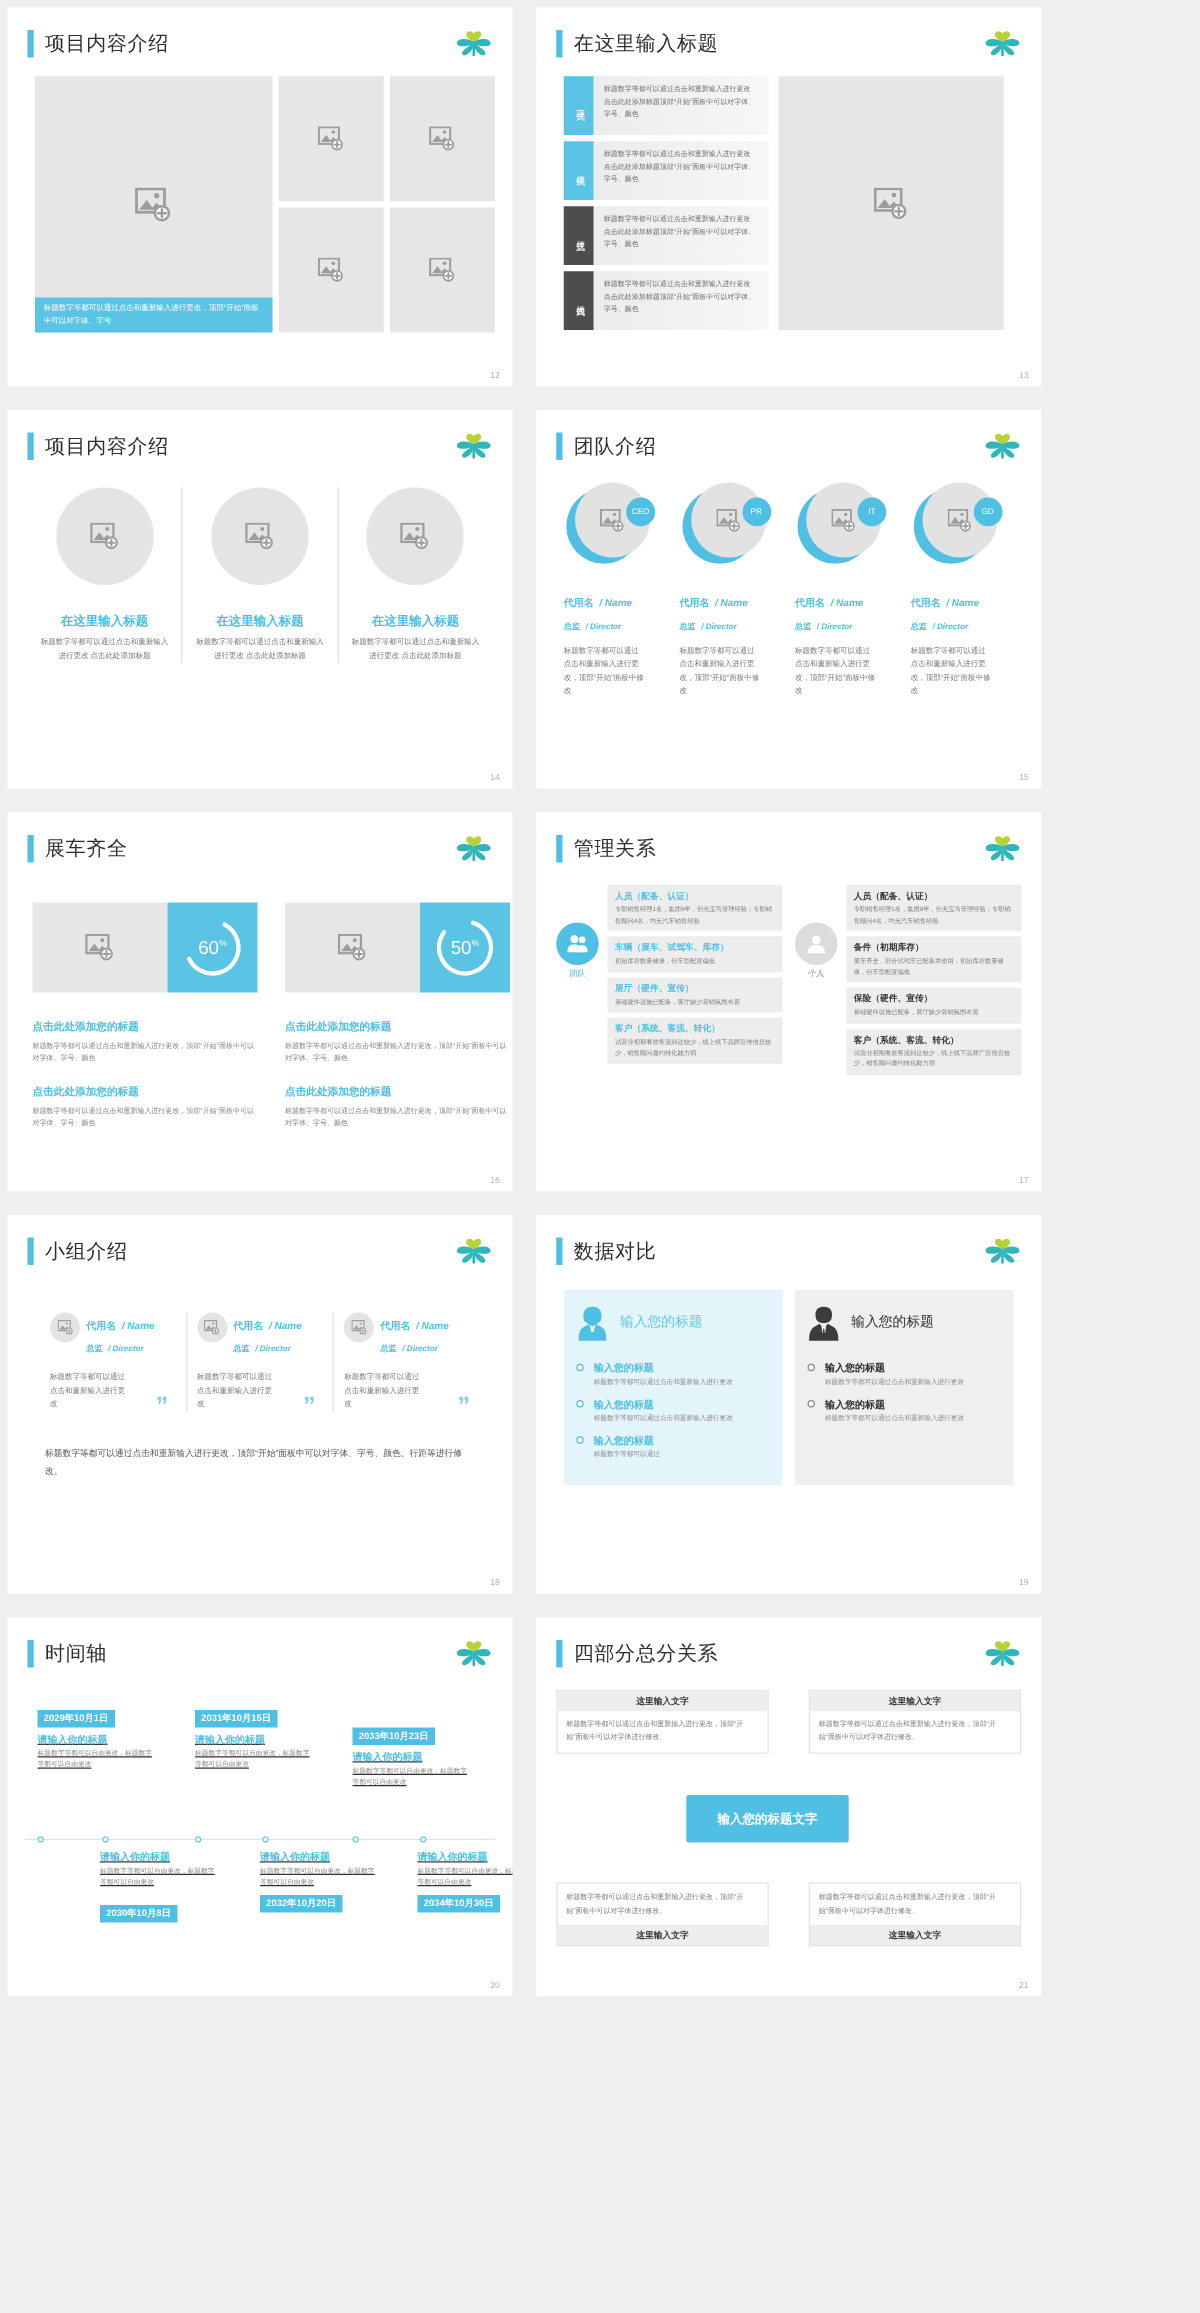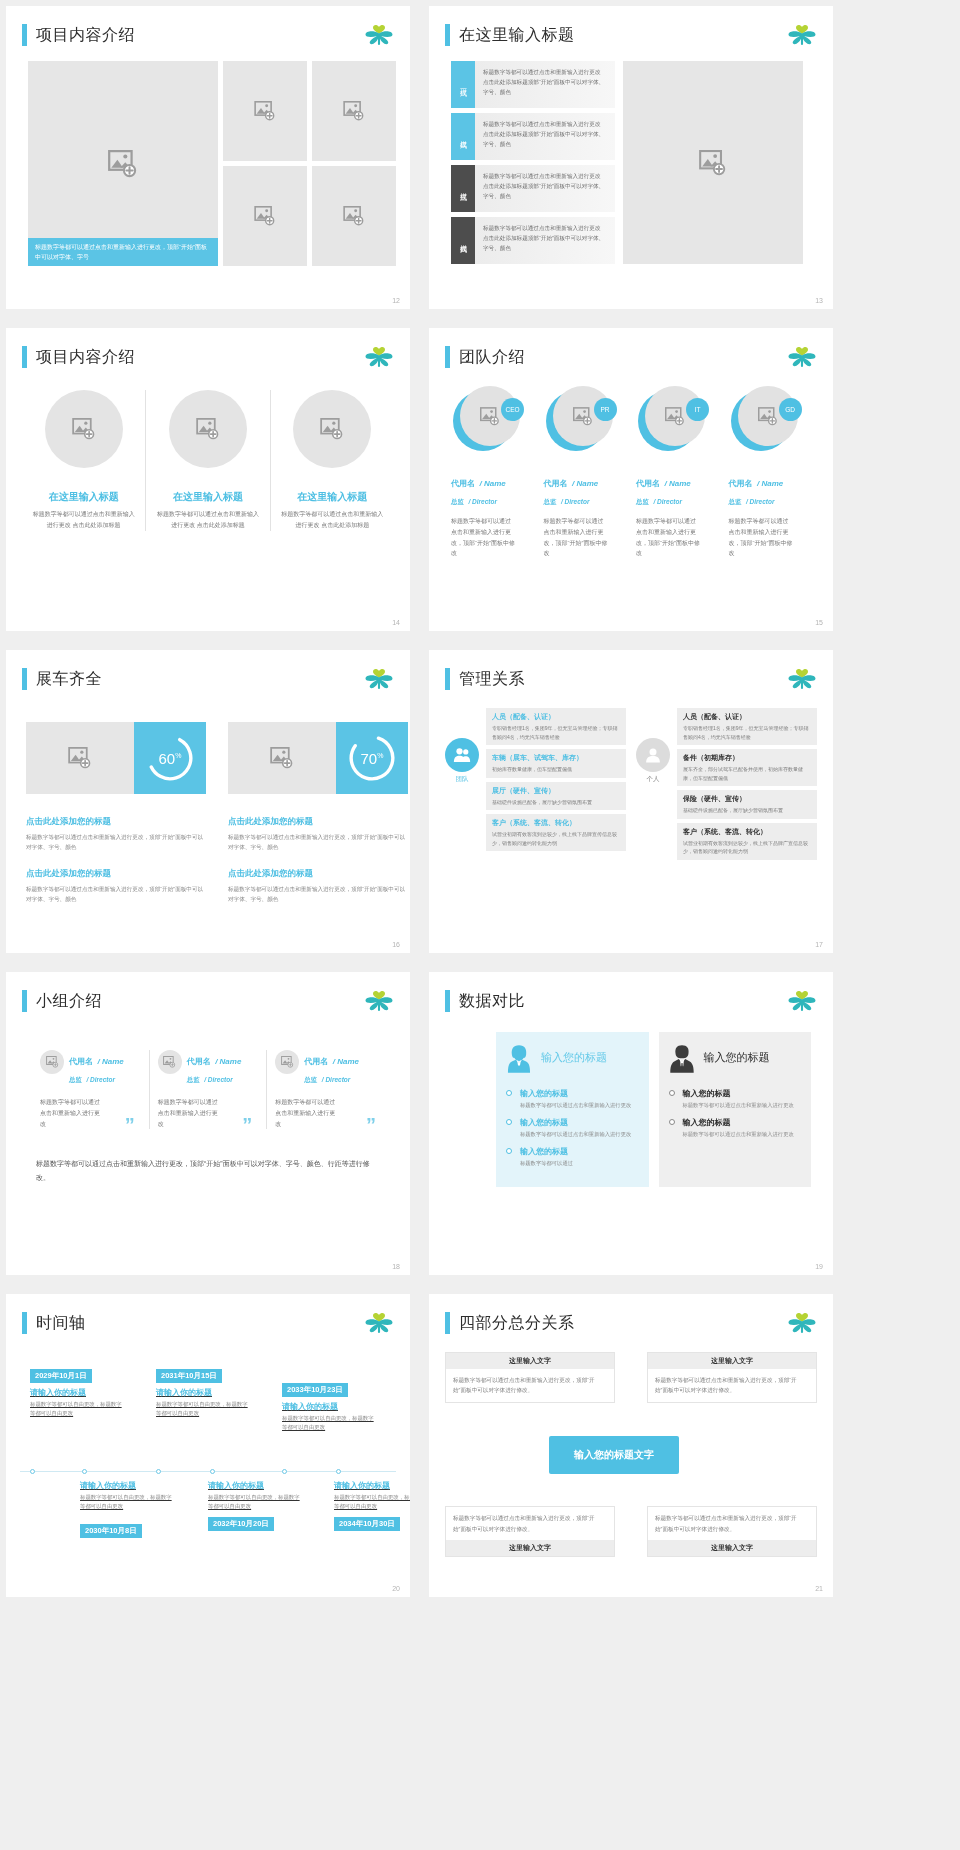--- a/index.html
+++ b/index.html
@@ -85,21 +85,21 @@
   .mgitem { background:#ededed; padding:4px 6px; margin-bottom:4px; }
   .mgh { font-size:7px; font-weight:bold; margin-bottom:2px; }
   .mgp { font-size:5px; line-height:1.7; color:#7d7d7d; }
 
   
   .qcol { flex:1; padding:0 8px; position:relative; }
   .qav { width:24px; height:24px; border-radius:50%; background:#e4e4e4; display:inline-flex; align-items:center; justify-content:center; vertical-align:top; }
   .quote { color:#7fd0ea; font-size:20px; font-weight:bold; line-height:.6; }
 
   
-  .attr { display:flex; gap:10px;margin-left:45px; }
+  .attr { display:flex; gap:10px; }
   .attrcard { flex:1; padding:12px 10px; }
   .attrcard.left { background:#e3f4fa; }
   .attrcard.right { background:#efefef; }
   .atitle { font-size:11px; margin-bottom:8px; }
   .astep { position:relative; padding-left:14px; margin-bottom:7px; }
   .astep .dot { position:absolute; left:0; top:2px; width:6px; height:6px; border-radius:50%; border:1.3px solid currentColor; background:#fff; }
   .ah { font-size:8px; font-weight:bold; margin-bottom:2px; }
   .ap { font-size:5.3px; line-height:1.7; color:#8b8b8b; }
 
   
@@ -437,21 +437,21 @@
               <span class="ph">
                 <svg width="24" height="22">
                   <use href="#ic-img"></use>
                 </svg>
               </span>
             </div>
           <div class="dright">
             <svg class="ring" viewBox="0 0 40 40">
                 <circle cx="20" cy="20" r="16" fill="none" stroke="#fff" stroke-width="2.6" stroke-linecap="round" stroke-dasharray="80 100.5" transform="rotate(-72 20 20)"></circle>
               </svg>
-            <div class="pct"><span>70</span><sup>%</sup></div>
+            <div class="pct"><span>50</span><sup>%</sup></div>
           </div>
         </div>
       </div>
 
       <div style="position:absolute;left:20px;top:158px;display:grid;grid-template-columns:180px 180px;gap:8px 22px;">
         <div>
             <div class="dtitle">点击此处添加您的标题</div>
             <div class="dtxt">标题数字等都可以通过点击和重新输入进行更改，顶部“开始”面板中可以对字体、字号、颜色</div>
           </div>
         <div>

